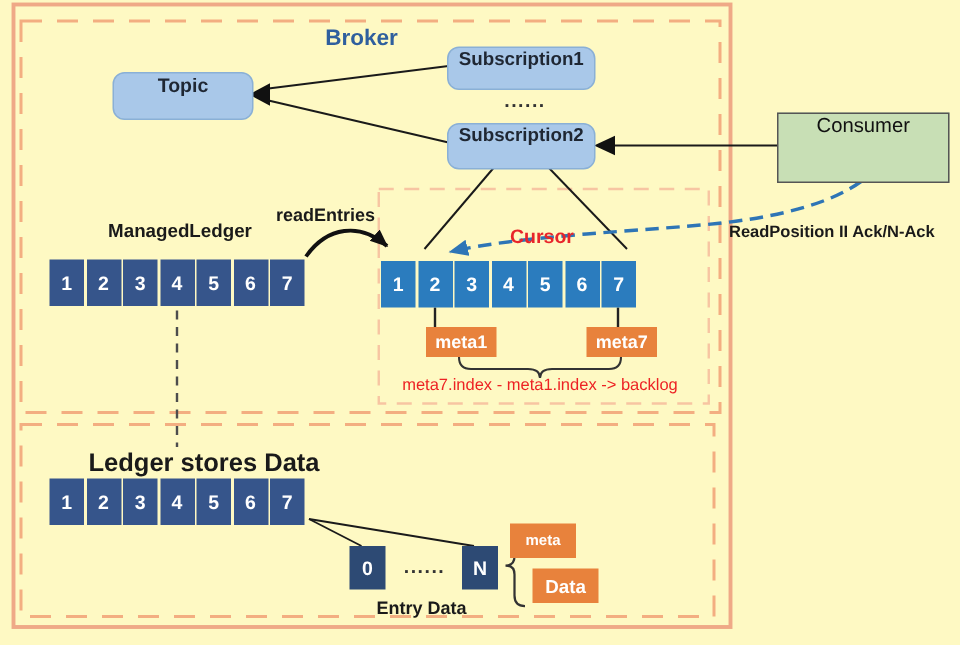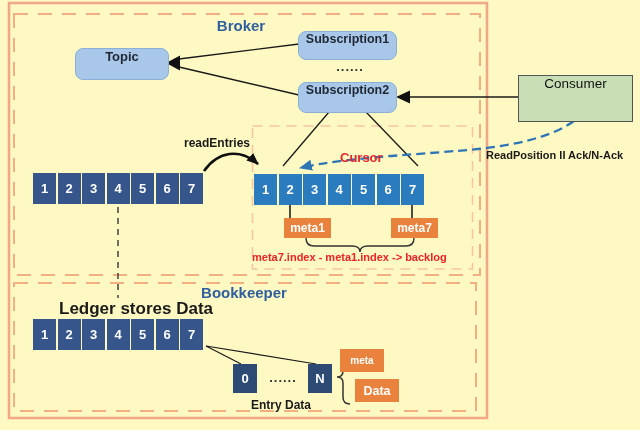--- a/index.html
+++ b/index.html
@@ -32,21 +32,21 @@
   .blue .cell{background:#2b7cbe;}
   .entrycell{
     position:absolute;width:24px;height:29px;display:flex;align-items:center;justify-content:center;
     background:#2d4a74;color:#fff;font-size:13px;font-weight:700;z-index:2;
   }
   .orange{
     position:absolute;display:flex;align-items:center;justify-content:center;
     background:#e8823c;color:#fff;font-size:12px;font-weight:700;z-index:2;
   }
   .dots{font-size:13px;font-weight:700;color:#333;letter-spacing:1px;text-align:center;}
-  .red-formula{font-size:11px;font-weight:700;color:#ed2224;text-align:left;}
+  .red-formula{font-size:11px;font-weight:400;color:#ed2224;text-align:center;}
 </style>
 </head>
 <body>
 
 <div id="stage">
 
   <svg id="wires" viewBox="0 0 640 430" xmlns="http://www.w3.org/2000/svg">
     <defs>
       <marker id="mBlack" markerUnits="userSpaceOnUse" markerWidth="14" markerHeight="12" refX="11" refY="5" orient="auto">
         <path d="M0,0 L12,5 L0,10 z" fill="#111"></path>
@@ -104,20 +104,21 @@
   <div class="abs lbl dots" style="left:325px;top:59px;width:50px;">......</div>
 
   <div class="abs node" style="left:298px;top:82px;width:97px;height:29px;font-size:12.5px;">
     <span>Subscription2</span>
   </div>
 
   <div class="abs consumer" style="left:518px;top:75px;width:113px;height:45px;">
     <span>Consumer</span>
   </div>
 
+  <div class="abs lbl black-lbl" style="left:70px;top:147px;width:100px;text-align:center;font-size:12.5px;">ManagedLedger</div>
 
   <div class="abs lbl black-lbl" style="left:184px;top:136px;">readEntries</div>
 
   <div class="abs cellrow navy" style="left:33px;top:173px;">
     <span class="cell">1</span>
     <span class="cell">2</span>
     <span class="cell">3</span>
     <span class="cell">4</span>
     <span class="cell">5</span>
     <span class="cell">6</span>
@@ -136,21 +137,20 @@
     <span class="cell">7</span>
   </div>
 
   <div class="orange" style="left:284px;top:218px;width:47px;height:20px;">meta1</div>
   <div class="orange" style="left:391px;top:218px;width:47px;height:20px;">meta7</div>
 
   <div class="abs lbl red-formula" style="left:252px;top:251px;width:216px;">meta7.index - meta1.index -&gt; backlog</div>
 
   <div class="abs lbl black-lbl" style="left:486px;top:149px;font-size:11px;">ReadPosition II Ack/N-Ack</div>
 
-  <div class="abs lbl title-blue" style="left:199px;top:284px;width:90px;">Bookkeeper</div>
 
   <div class="abs lbl black-lbl" style="left:59px;top:299px;width:120px;text-align:center;font-size:17px;">Ledger stores Data</div>
 
   <div class="abs cellrow navy" style="left:33px;top:319px;">
     <span class="cell">1</span>
     <span class="cell">2</span>
     <span class="cell">3</span>
     <span class="cell">4</span>
     <span class="cell">5</span>
     <span class="cell">6</span>

